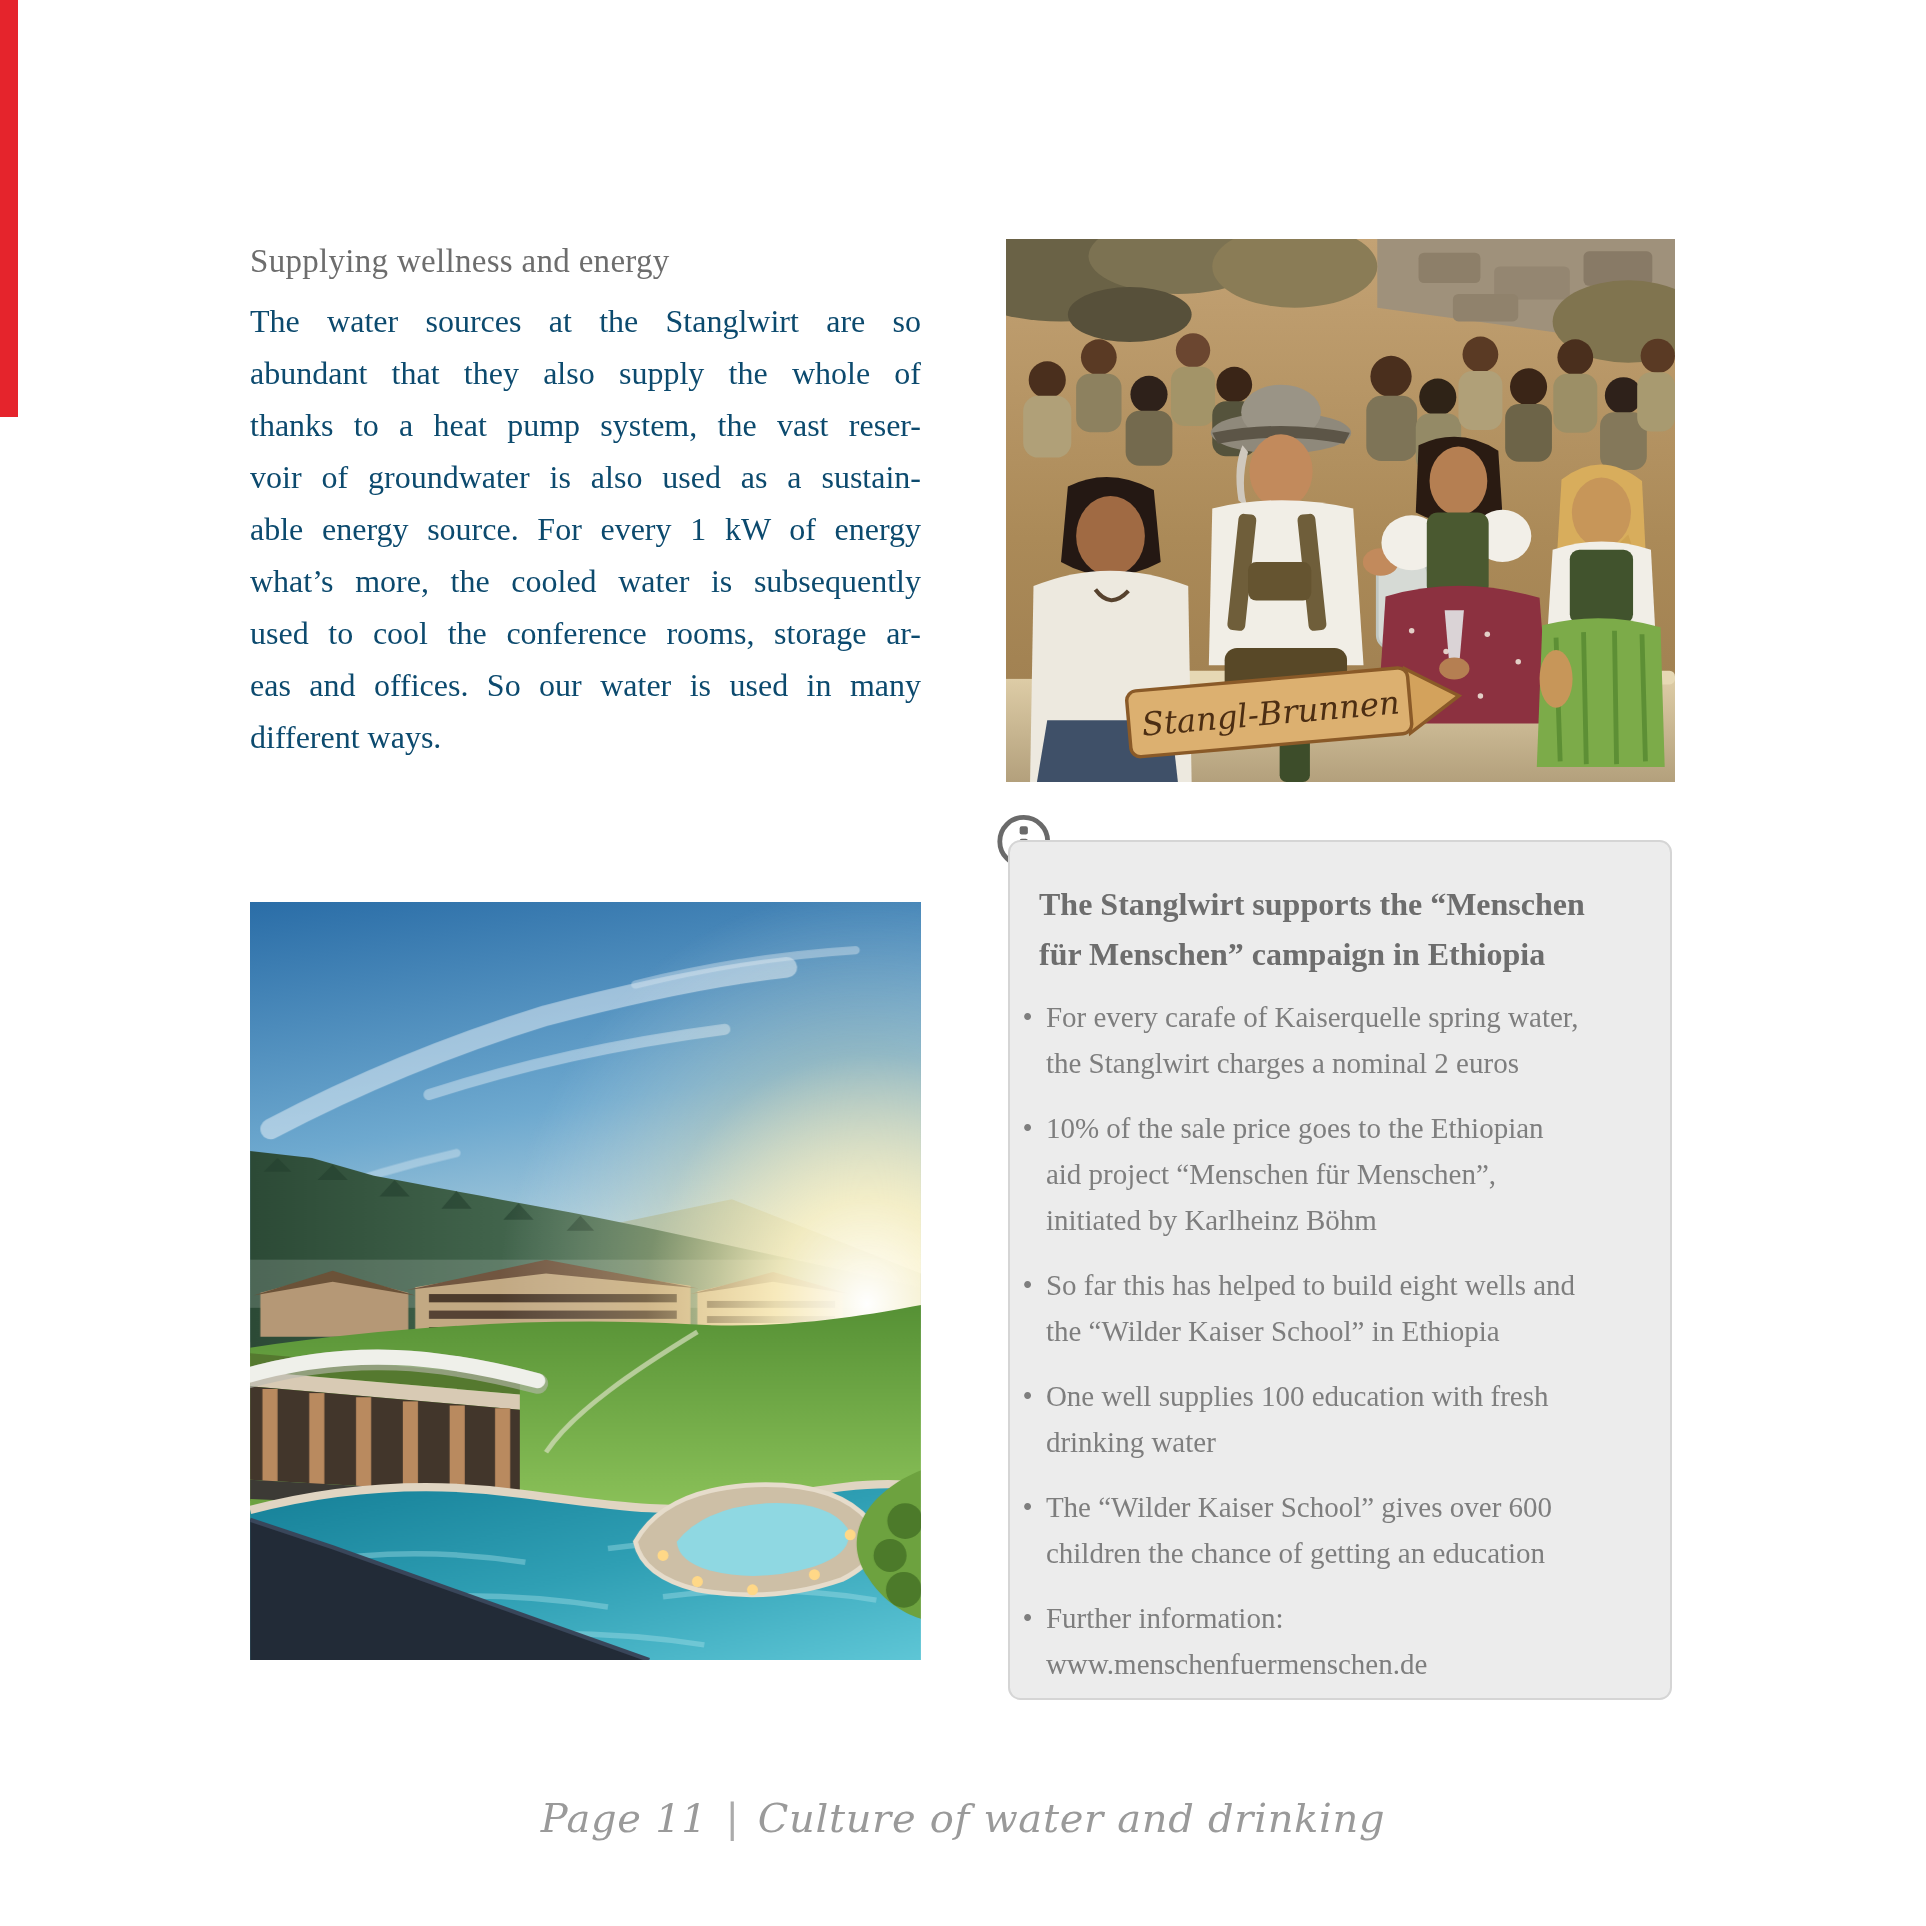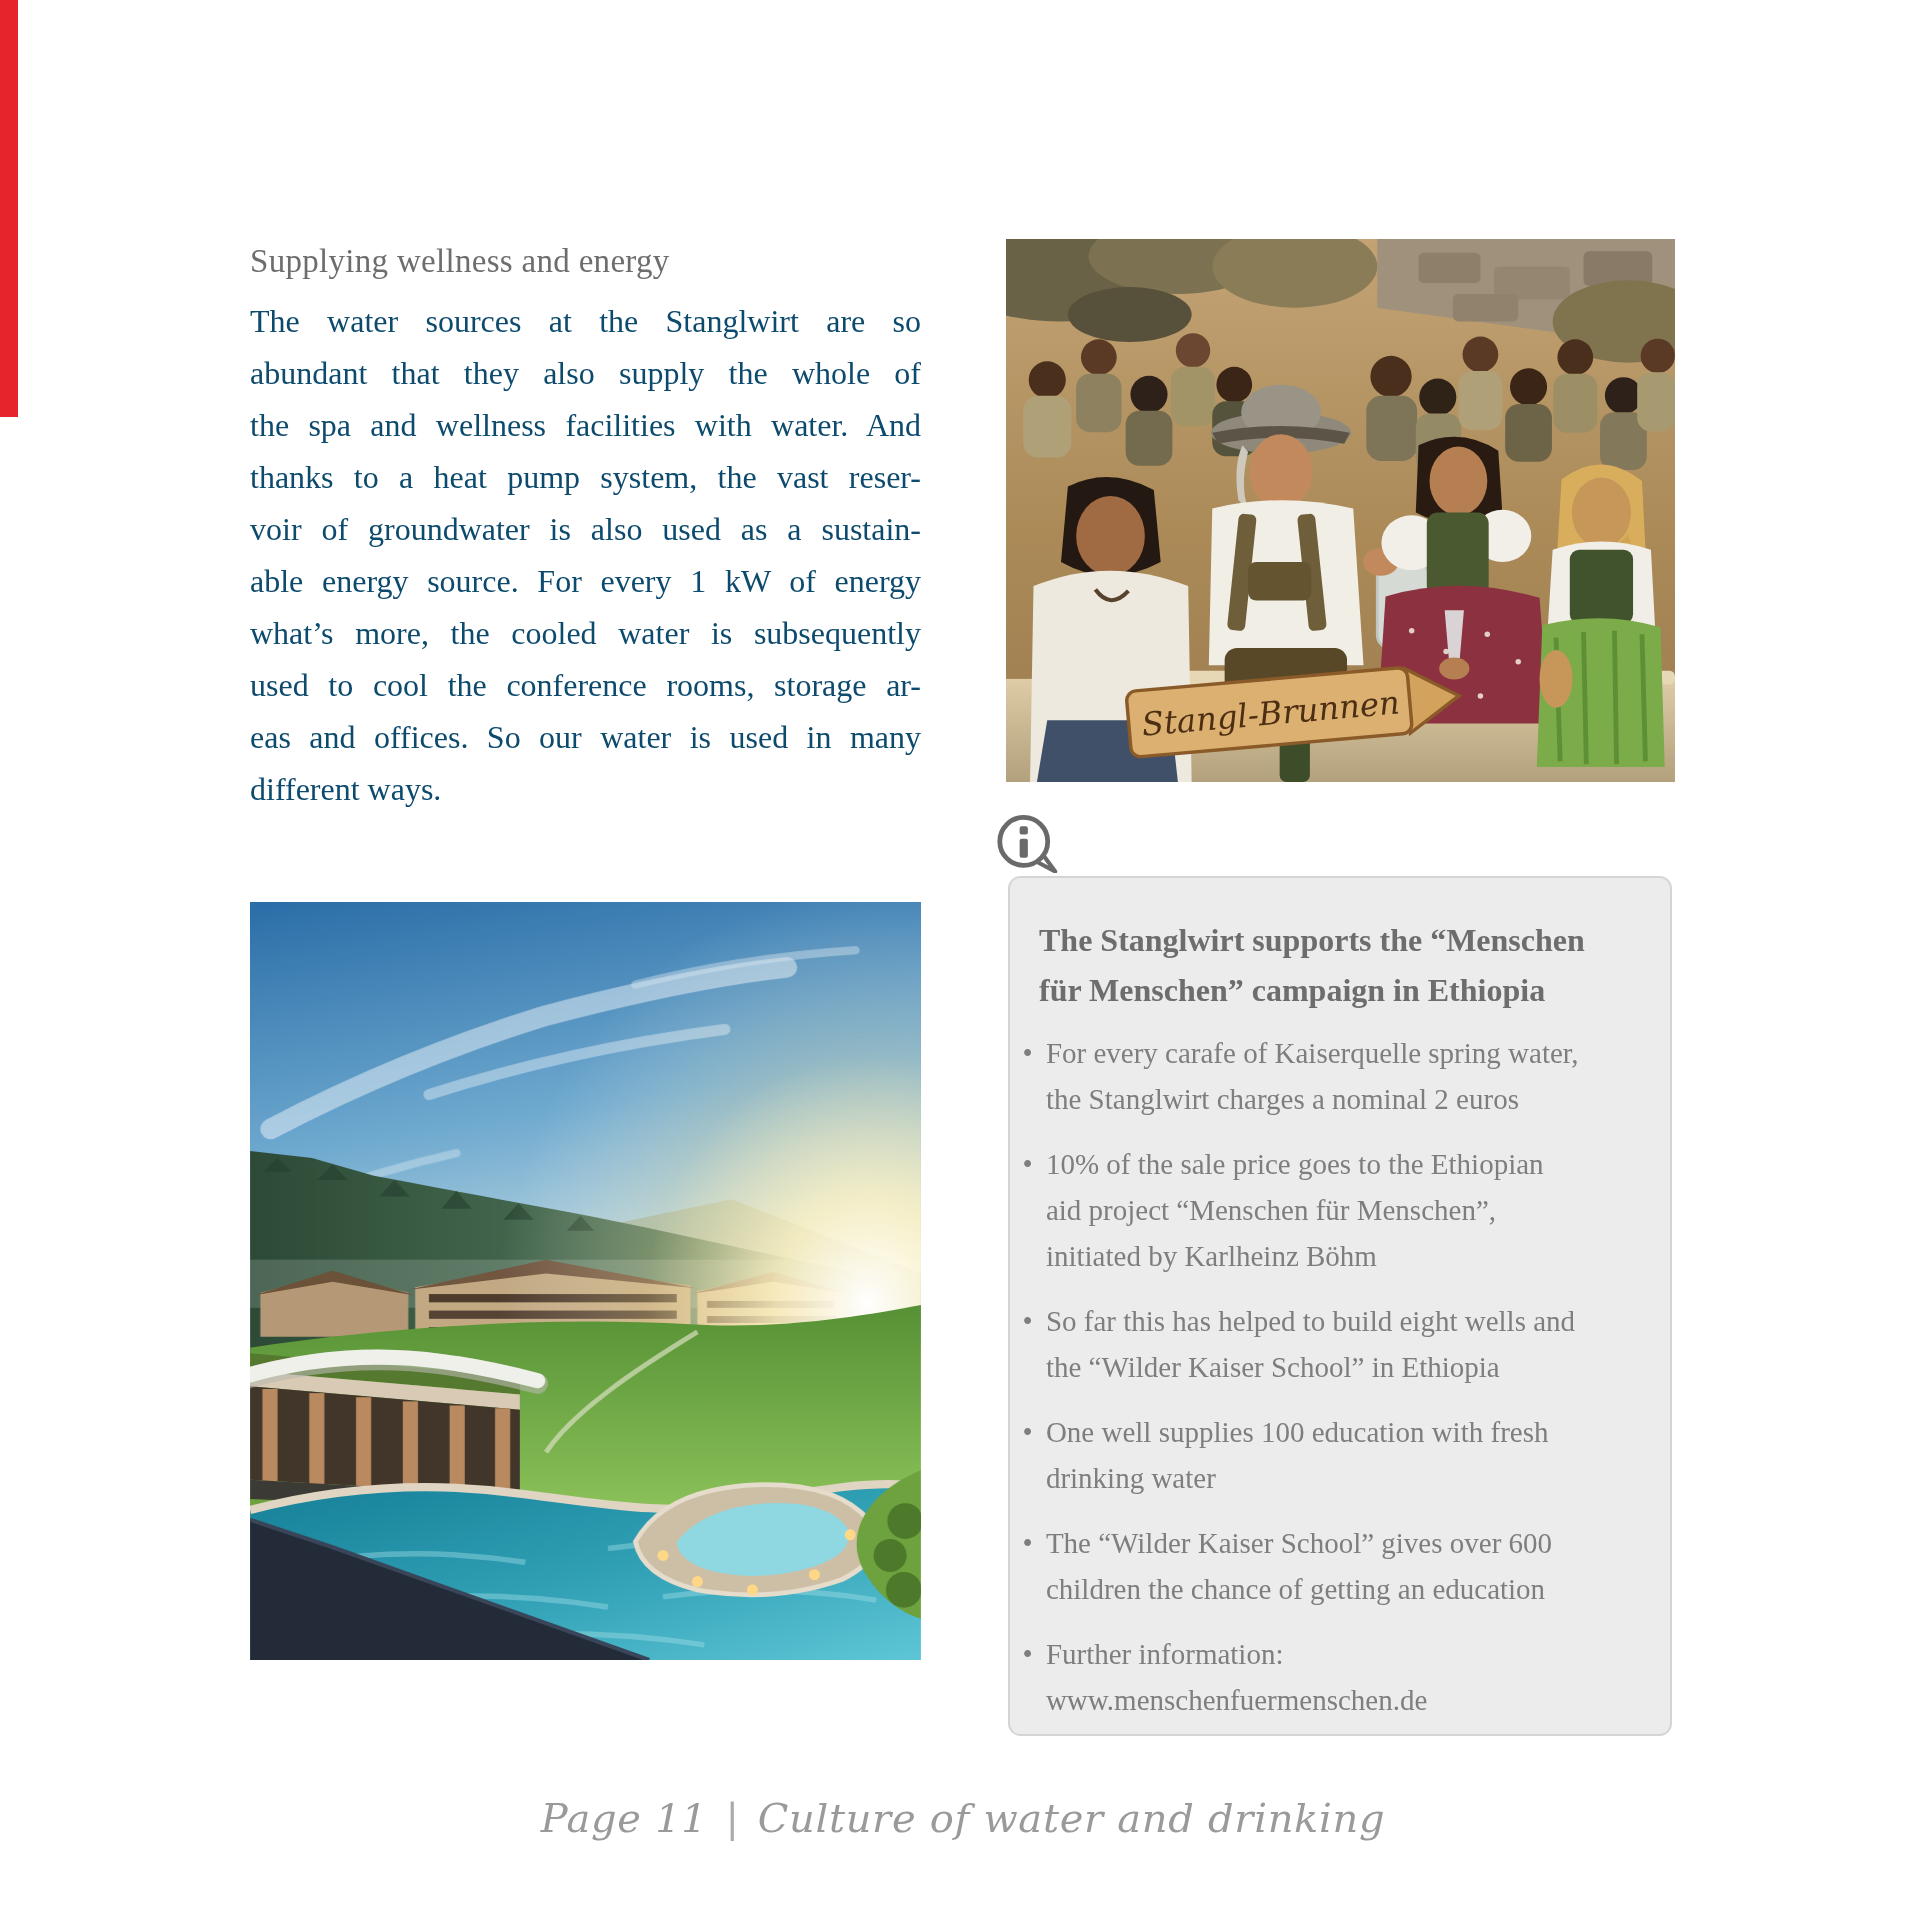--- a/index.html
+++ b/index.html
@@ -19,21 +19,21 @@
   .body-text .jline:last-child{text-align:center;text-align-last:left;}
   
   .photo{position:absolute;margin:0;padding:0;overflow:hidden;}
   .photo svg{display:block;width:100%;height:100%;}
   .photo-group{left:1006px;top:239px;width:669px;height:543px;}
   .photo-resort{left:250px;top:902px;width:671px;height:758px;}
   
   .info-icon{position:absolute;left:995px;top:814px;width:63px;height:59px;}
   
   .infobox{
-    position:absolute;left:1008px;top:876px;width:664px;height:860px;box-sizing:border-box;
+    position:absolute;left:1008px;top:840px;width:664px;height:860px;box-sizing:border-box;
     background:#ececec;border:2.8px solid #d5d5d5;border-radius:12.4px;
     padding:37px 27.5px 16.5px 29px;
   }
   .ib-heading{color:#6d6d6d;font-weight:bold;font-size:32px;line-height:50px;}
   .ihline{white-space:nowrap;}
   .bullets{margin-top:15px;margin-left:-16.5px;color:#7e7e7e;font-size:29px;line-height:46px;}
   .bullet-item{display:flex;margin-bottom:19px;}
   .bullet-item:last-child{margin-bottom:0;}
   .bullet-dot{flex:0 0 23.4px;text-align:left;}
   .bullet-lines{flex:1 1 auto;}
@@ -51,21 +51,20 @@
 
 <div id="page">
 
   <div class="ribbon"></div>
 
   <section class="article">
     <h1>Supplying wellness and energy</h1>
     <div class="body-text">
         <div class="jline">The water sources at the Stanglwirt are so</div>
         <div class="jline">abundant that they also supply the whole of</div>
-        <div class="jline">the spa and wellness facilities with water. And</div>
         <div class="jline">thanks to a heat pump system, the vast reser-</div>
         <div class="jline">voir of groundwater is also used as a sustain-</div>
         <div class="jline">able energy source. For every 1 kW of energy</div>
         <div class="jline">what’s more, the cooled water is subsequently</div>
         <div class="jline">used to cool the conference rooms, storage ar-</div>
         <div class="jline">eas and offices. So our water is used in many</div>
         <div class="jline">different ways.</div>
       </div>
   </section>
 

